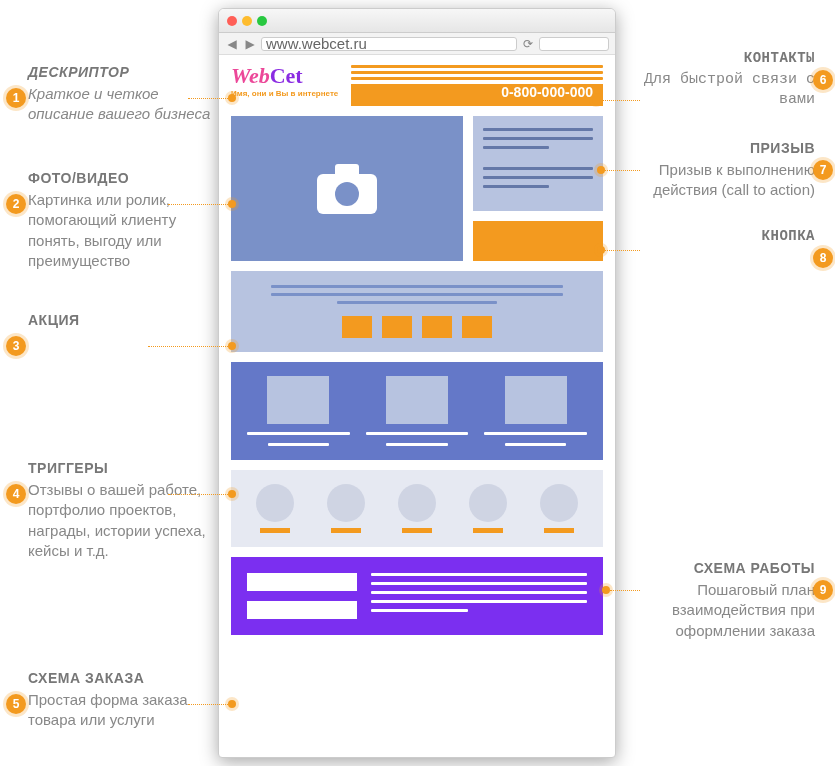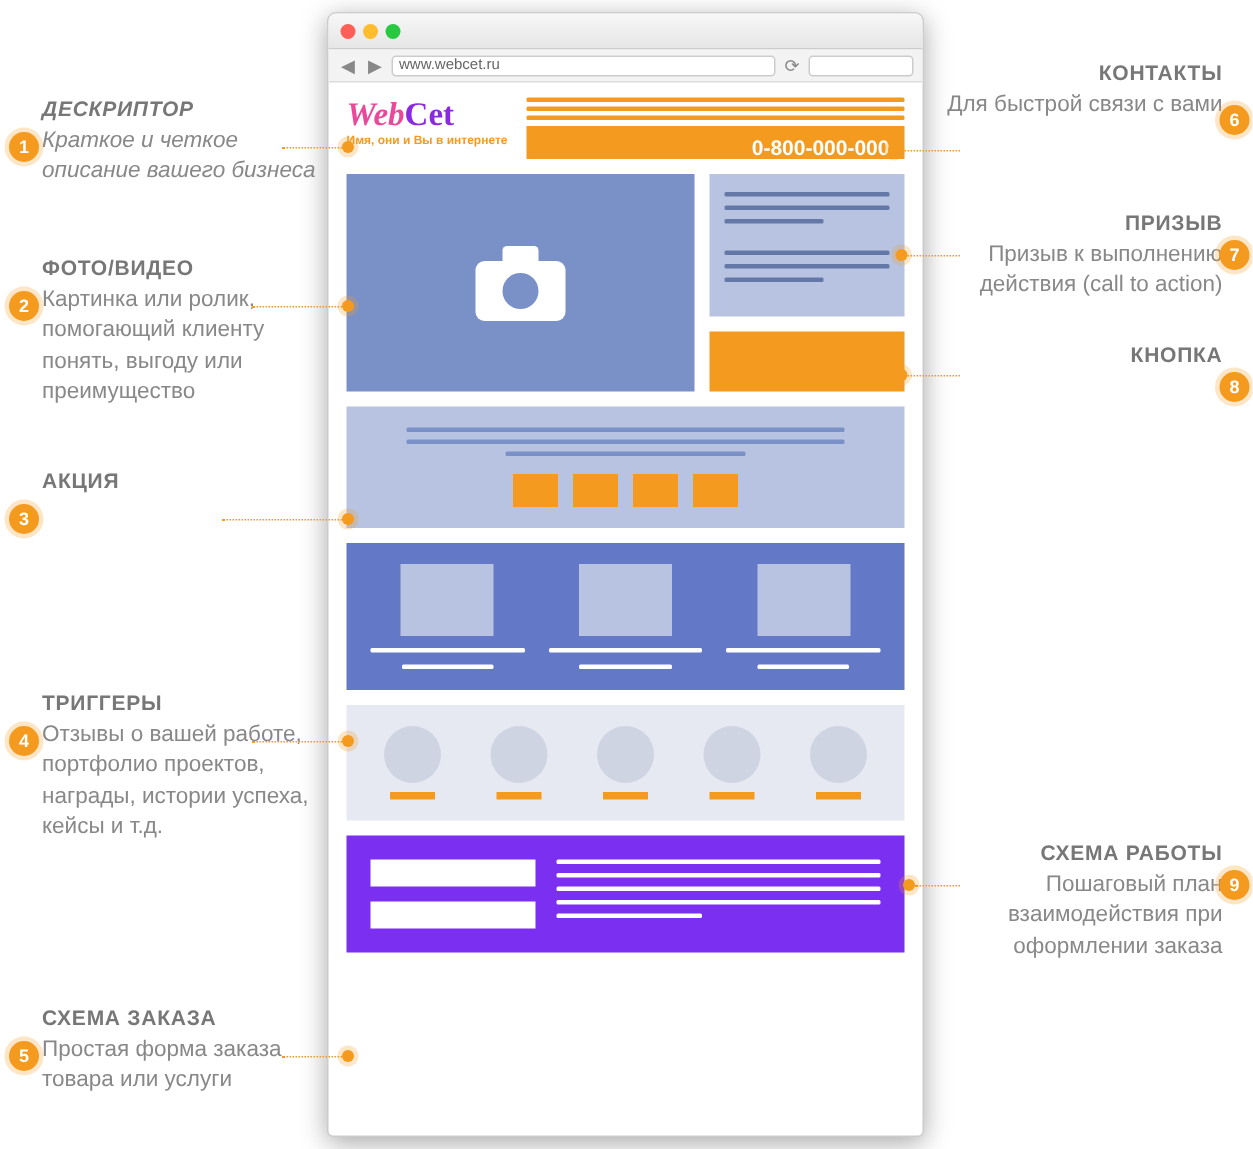--- a/index.html
+++ b/index.html
@@ -44,25 +44,25 @@
     padding: 0 6px;
     gap: 4px;
   }
   .nav-btn { width: 14px; height: 14px; color:#888; font-size:12px; line-height:14px; text-align:center; }
   .addr-bar {
     flex: 1;
     height: 14px;
     background: #fff;
     border: 1px solid #ccc;
     border-radius: 3px;
-    font-size: 10px;
+    font-size: 15px;
     color: #666;
     padding: 0 4px;
     display: flex;
-    align-items: flex-start;
+    align-items: center;
   }
   .search-bar {
     width: 70px; height: 14px; background:#fff; border:1px solid #ccc; border-radius:3px;
   }
   .page {
     padding: 10px 12px;
     display: flex;
     flex-direction: column;
     gap: 10px;
   }
@@ -74,21 +74,21 @@
     font-size: 22px;
     font-weight: bold;
     line-height: 1;
   }
   .logo .w { color:#ec4899;font-style:italic; } .logo .c { color:#8a2be2; }
   .tagline { font-size: 8px; color:#f39a1f; margin-top:2px; font-weight:bold; }
   .header-right { flex:1; display:flex; flex-direction:column; gap:4px; }
   .hdr-lines { display:flex; flex-direction:column; gap:3px; }
   .hdr-lines .ln { height:3px; background:#f39a1f; border-radius:1px; }
   .contact-bar {
-    height: 22px; background:#f39a1f; color:#fff; display:flex; align-items:flex-end;
+    height: 22px; background:#f39a1f; color:#fff; display:flex; align-items:flex-start;
     justify-content:flex-end; padding:0 10px; font-weight:bold; font-size:14px;
   }
   
   .row1 { display:flex; gap:10px; }
   .photo {
     flex: 1; height: 145px; background:#7a91c8; display:flex; align-items:center; justify-content:center;
   }
   .camera { width:60px; height:50px; position:relative; }
   .camera .body { position:absolute; inset:10px 0 0 0; background:#fff; border-radius:6px; }
   .camera .top { position:absolute; top:0; left:18px; width:24px; height:12px; background:#fff; border-radius:3px 3px 0 0;}
@@ -317,37 +317,37 @@
 <div class="dot" style="left:228px; top:490px;"></div>
 
 <div class="anno left" style="left:28px; top:670px;">
   <h4>СХЕМА ЗАКАЗА</h4>
   <p>Простая форма заказа товара или услуги</p>
 </div>
 <div class="num" style="left:6px; top:694px;">5</div>
 <div class="connector" style="left:188px; top:704px; width:40px;"></div>
 <div class="dot" style="left:228px; top:700px;"></div>
 
-<div class="anno right" style="right:20px; top:40px;">
+<div class="anno right" style="right:20px; top:50px;font-family:Liberation Mono, monospace;">
   <h4>КОНТАКТЫ</h4>
   <p>Для быстрой связи с вами</p>
 </div>
 <div class="num" style="right:2px; top:70px;">6</div>
 <div class="connector" style="left:600px; top:100px; width:40px;"></div>
 <div class="dot" style="left:592px; top:96px;"></div>
 
 <div class="anno right" style="right:20px; top:140px;">
   <h4>ПРИЗЫВ</h4>
   <p>Призыв к выполнению действия (call to action)</p>
 </div>
 <div class="num" style="right:2px; top:160px;">7</div>
 <div class="connector" style="left:605px; top:170px; width:35px;"></div>
 <div class="dot" style="left:597px; top:166px;"></div>
 
-<div class="anno right" style="right:20px; top:228px;">
+<div class="anno right" style="right:20px; top:228px;font-family:Liberation Mono, monospace;">
   <h4>КНОПКА</h4>
 </div>
 <div class="num" style="right:2px; top:248px;">8</div>
 <div class="connector" style="left:605px; top:250px; width:35px;"></div>
 <div class="dot" style="left:597px; top:246px;"></div>
 
 <div class="anno right" style="right:20px; top:560px;">
   <h4>СХЕМА РАБОТЫ</h4>
   <p>Пошаговый план взаимодействия при оформлении заказа</p>
 </div>

